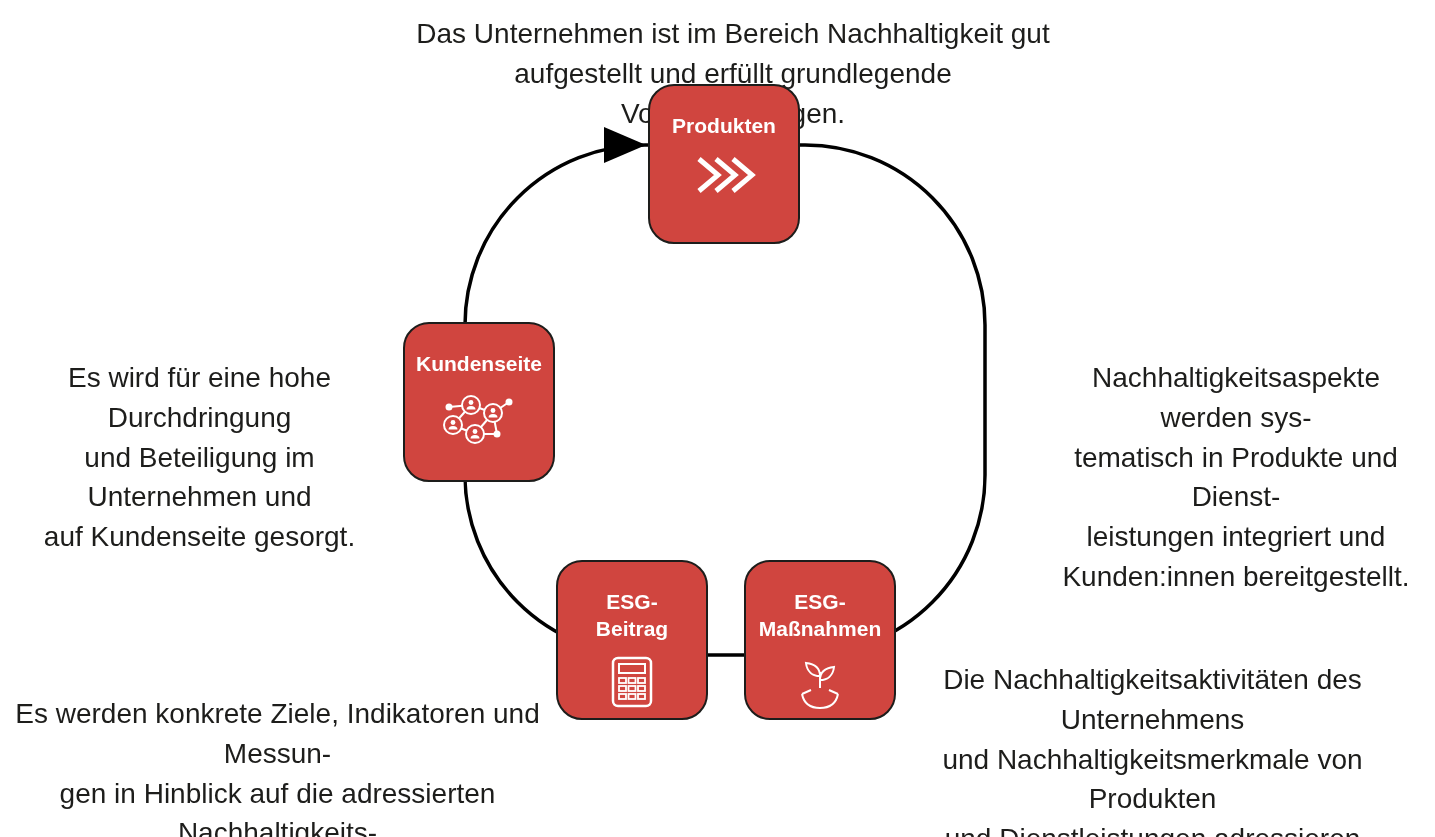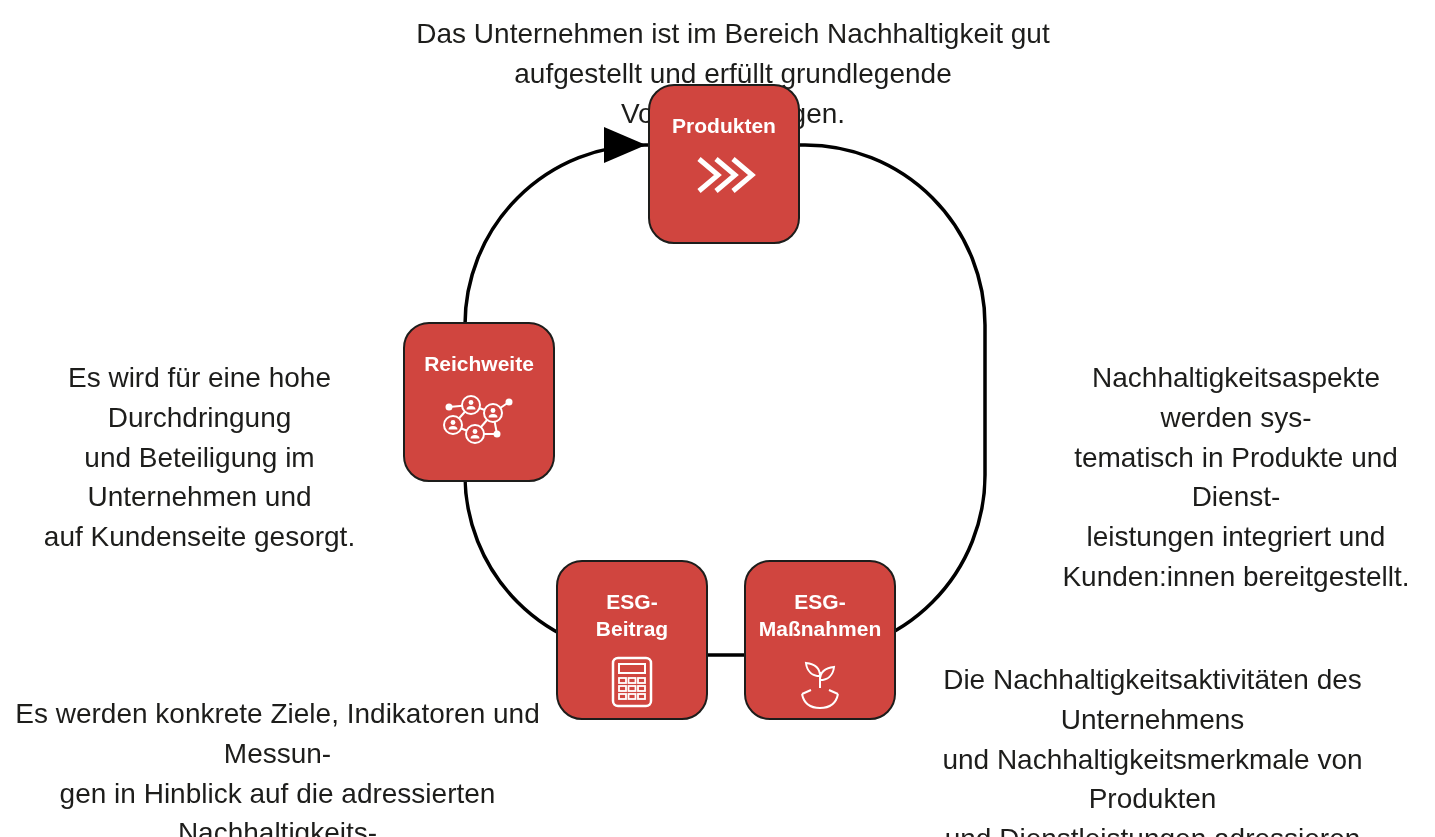--- a/index.html
+++ b/index.html
@@ -87,21 +87,21 @@
   <div class="node kompetenz">
     <div class="node-label">Produkten</div>
     <svg class="icon" width="66" height="46" viewBox="0 0 66 46">
       <polyline points="8,7 27,23 8,39" fill="none" stroke="#ffffff" stroke-width="5"></polyline>
       <polyline points="25,7 44,23 25,39" fill="none" stroke="#ffffff" stroke-width="5"></polyline>
       <polyline points="42,7 61,23 42,39" fill="none" stroke="#ffffff" stroke-width="5"></polyline>
     </svg>
   </div>
 
   <div class="node reichweite">
-    <div class="node-label">Reichweite</div>
+    <div class="node-label">Kundenseite</div>
     <svg class="icon" width="80" height="58" viewBox="0 0 80 58">
       <g stroke="#ffffff" stroke-width="2" fill="none">
         <line x1="10" y1="17" x2="32" y2="15"></line>
         <line x1="32" y1="15" x2="54" y2="23"></line>
         <line x1="54" y1="23" x2="70" y2="12"></line>
         <line x1="14" y1="35" x2="32" y2="15"></line>
         <line x1="14" y1="35" x2="36" y2="44"></line>
         <line x1="36" y1="44" x2="54" y2="23"></line>
         <line x1="36" y1="44" x2="58" y2="44"></line>
         <line x1="58" y1="44" x2="54" y2="23"></line>

